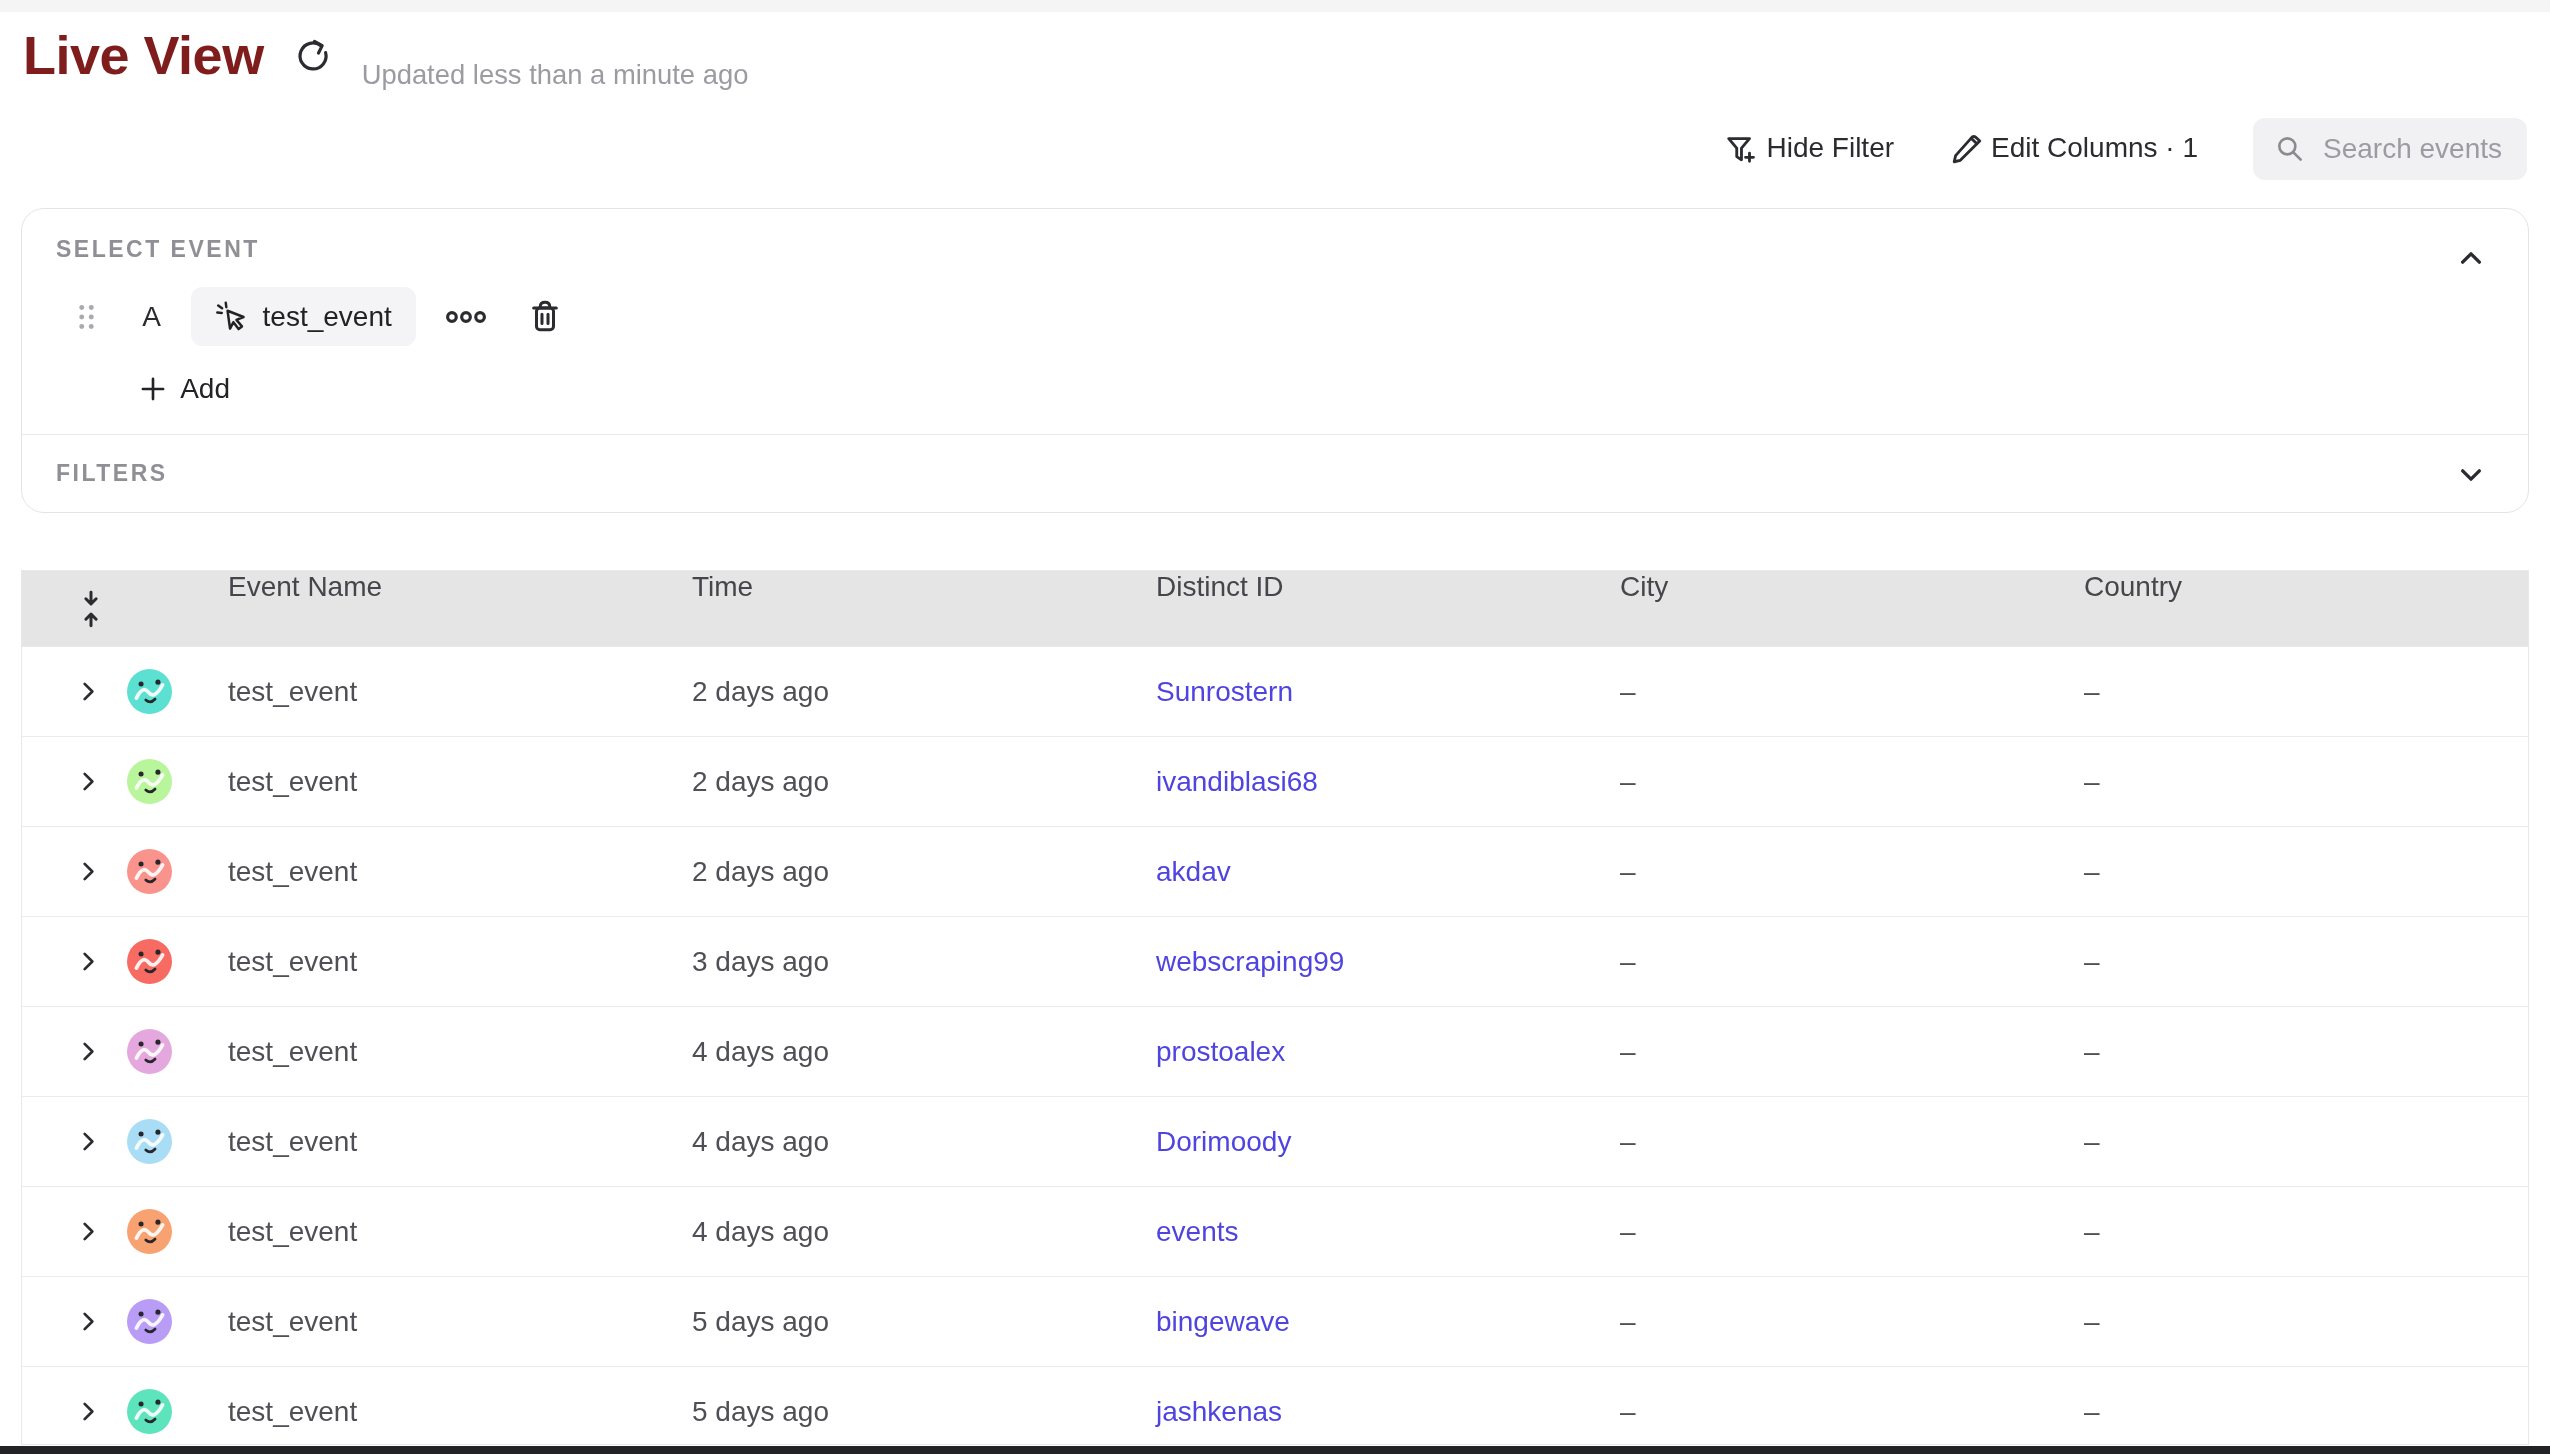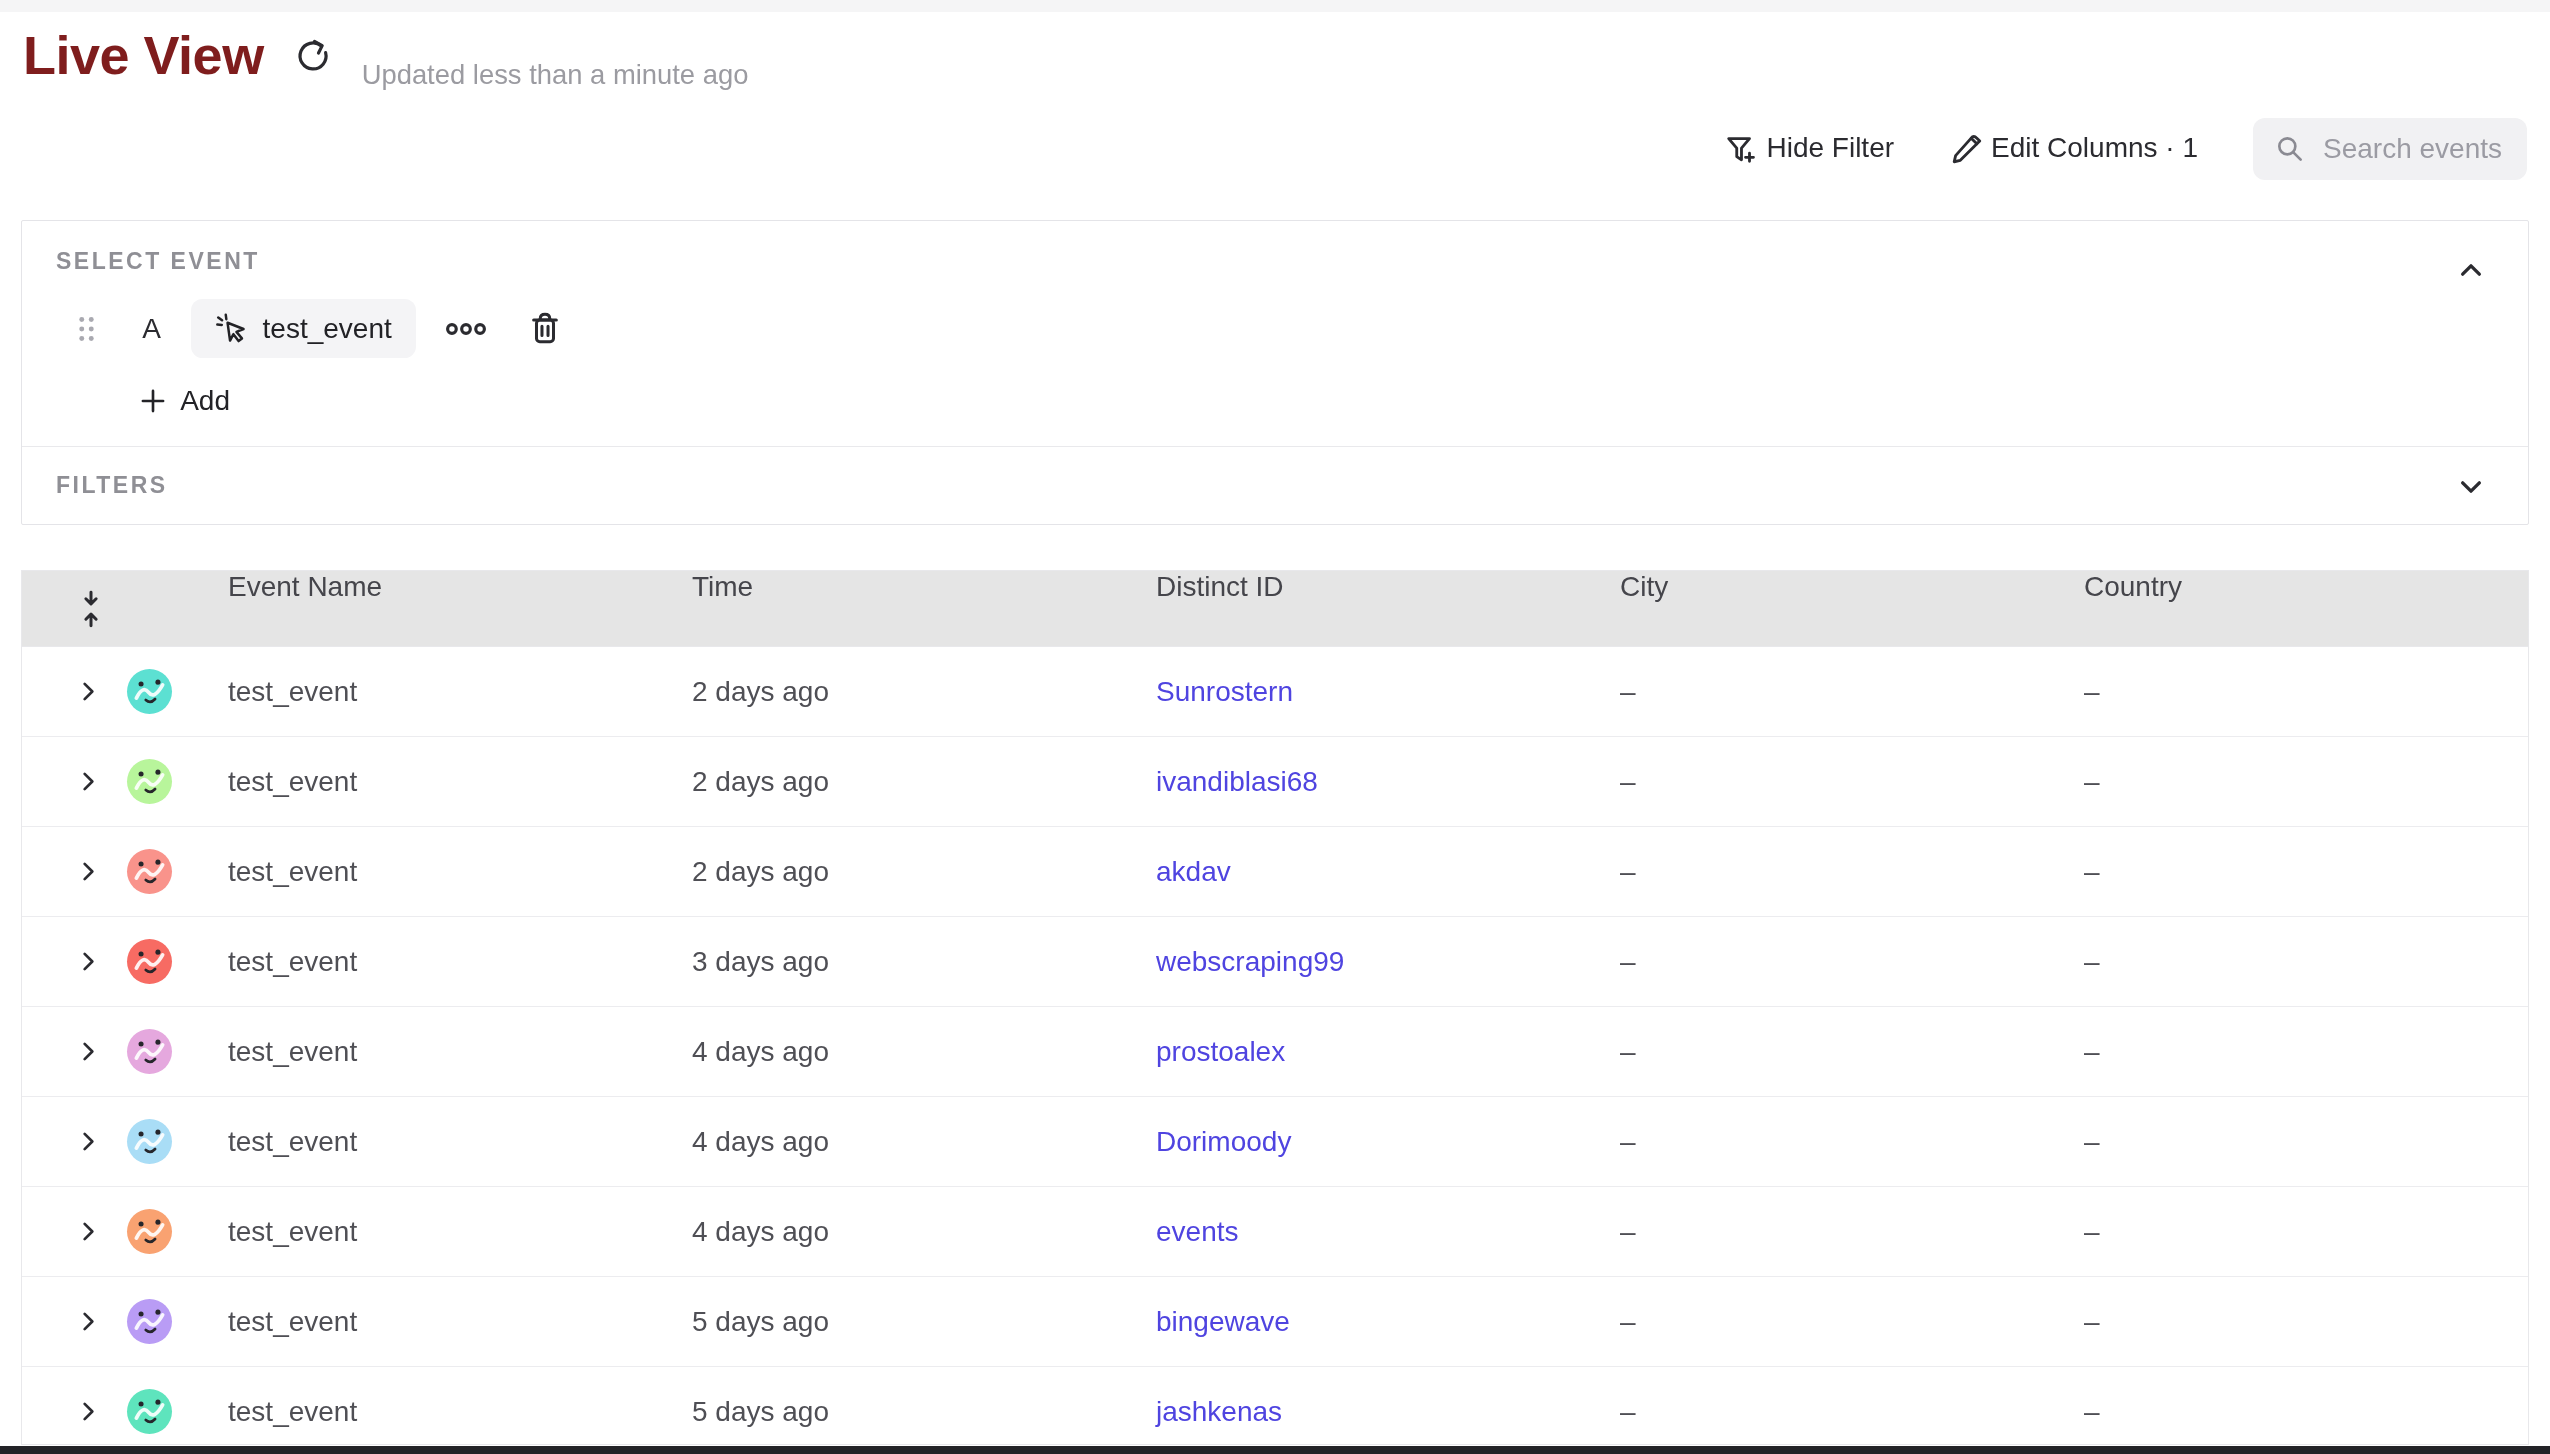--- a/index.html
+++ b/index.html
@@ -18,21 +18,21 @@
   .refresh-btn{ background:none; border:none; cursor:pointer; width:42px; height:42px; display:flex; align-items:center; justify-content:center; padding:0;}
   .updated-text{ font-size:27.4px; color:#9b9ba1;margin-top:40px; }
 
   .toolbar{ position:absolute; top:117px; right:23px; display:flex; align-items:center; gap:55px; height:64px; }
   .tool-btn{ display:flex; align-items:flex-start; gap:8px; background:none; border:none; cursor:pointer; font-family:inherit; font-size:28px; font-weight:500; color:#2b2b30; }
   .search-box{ display:flex; align-items:center; gap:17px; width:274px; height:62px; background:#f1f1f3; border-radius:12px; padding:0 21px; }
   .search-box input{ border:none; background:transparent; outline:none; font-family:inherit; font-size:28px; color:#3a3a40; width:100%; }
   .search-box input::placeholder{ color:#9b9ba3; }
 
   
-  .card{ position:absolute; top:220px; left:21px; right:21px; background:#fff; border:0.9px solid #e4e4e8; border-radius:2px; }
+  .card{ position:absolute; top:208px; left:21px; right:21px; background:#fff; border:0.9px solid #e4e4e8; border-radius:23px; }
   .section-label{ font-size:23px; font-weight:700; letter-spacing:2.5px; color:#8f8f95; }
   .select-section{ position:relative; height:225px; padding:26.5px 0 0 34px; }
   .collapse-toggle{ position:absolute; right:42px; background:none; border:none; cursor:pointer; padding:0; }
   .select-section .collapse-toggle{ top:34px; }
   .event-row{ display:flex; align-items:center; margin-top:24.6px; padding-left:19px; height:59px; }
   .drag-handle{ cursor:grab; display:flex; }
   .series-letter{ font-size:28px; color:#2b2b30; margin-left:42px; width:23px; text-align:center; }
   .event-pill{ display:flex; align-items:center; gap:15px; margin-left:28px; height:59px; padding:0 24.6px; background:#f4f4f6; border:none; border-radius:11.4px; cursor:pointer; font-family:inherit; font-size:28px; font-weight:500; color:#222226; }
   .more-btn{ margin-left:28px; background:none; border:none; cursor:pointer; display:flex; padding:0;}
   .trash-btn{ margin-left:40px; background:none; border:none; cursor:pointer; display:flex; padding:0;}

